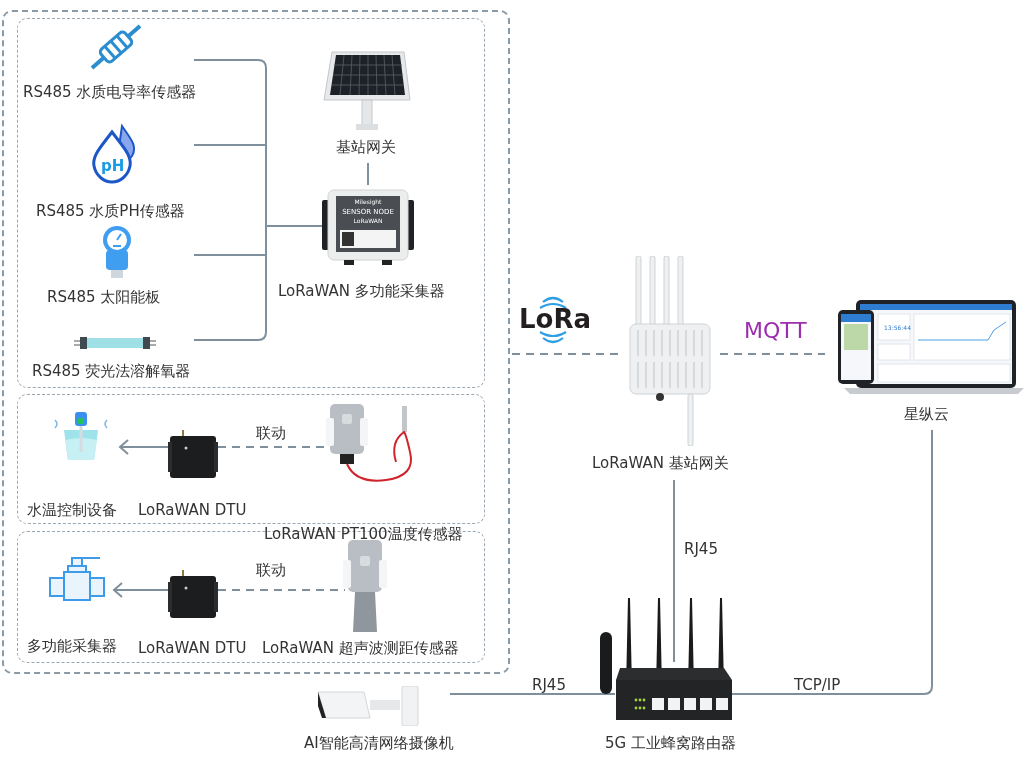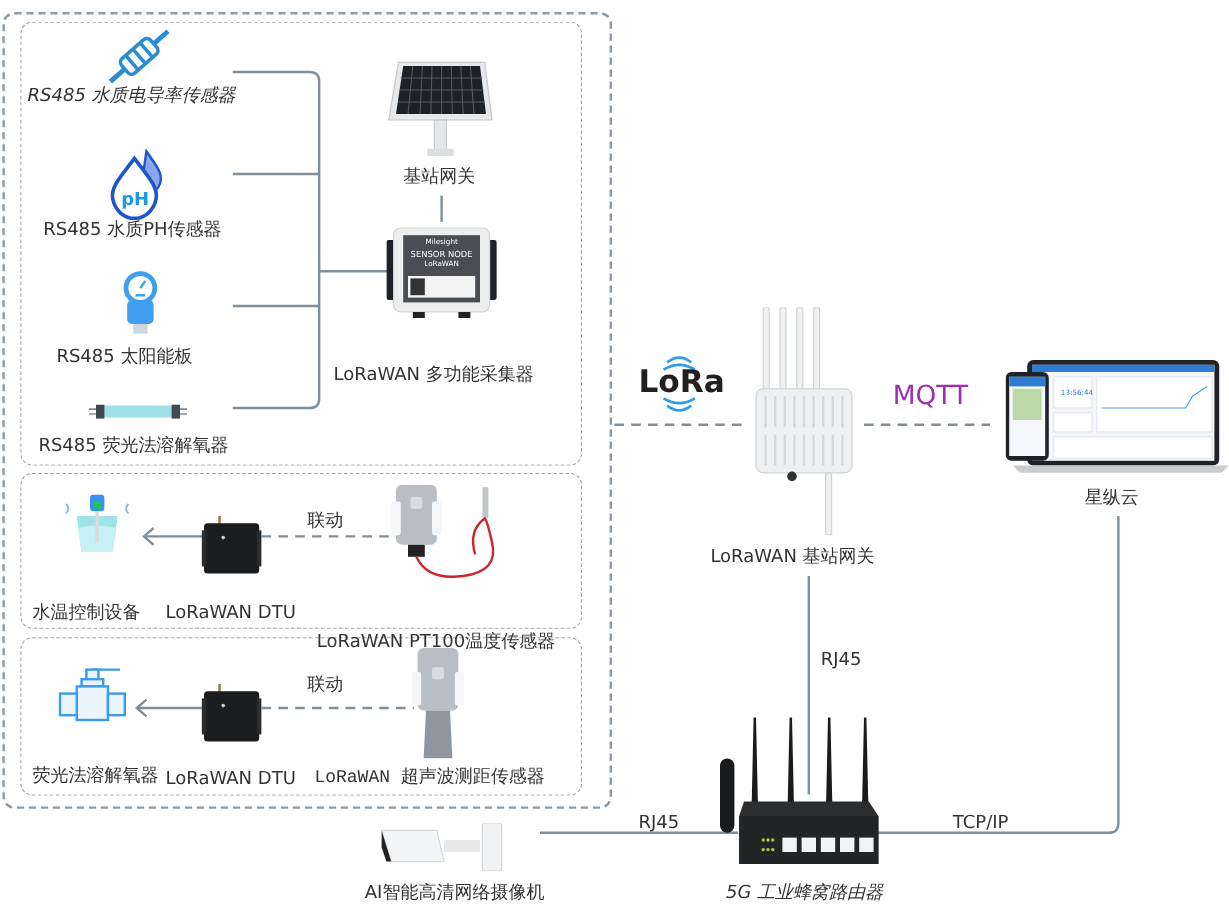--- a/index.html
+++ b/index.html
@@ -53,30 +53,30 @@
   <svg width="56" height="50" viewBox="0 0 56 50">
     <line x1="4" y1="46" x2="52" y2="4" stroke="#2a8dd0" stroke-width="4"></line>
     <g transform="rotate(-41 28 25)">
       <rect x="12" y="17" width="32" height="16" rx="4" fill="#fff" stroke="#2a8dd0" stroke-width="3"></rect>
       <line x1="20" y1="17" x2="20" y2="33" stroke="#2a8dd0" stroke-width="3"></line>
       <line x1="28" y1="17" x2="28" y2="33" stroke="#2a8dd0" stroke-width="3"></line>
       <line x1="36" y1="17" x2="36" y2="33" stroke="#2a8dd0" stroke-width="3"></line>
     </g>
   </svg>
 </div>
-<span class="lbl" style="left:23px;top:72px;font-style:italic;">RS485 水质电导率传感器</span>
+<span class="lbl" style="left:23px;top:85px;">RS485 水质电导率传感器</span>
 
 <div class="abs" style="left:90px;top:124px;width:50px;height:60px;">
   <svg width="50" height="60" viewBox="0 0 50 60">
     <path d="M32 2 C40 14 48 22 42 32 C38 38 30 36 28 30 Z" fill="#8aa6ee" stroke="#1c57c7" stroke-width="2"></path>
     <path d="M22 8 C10 24 2 32 4 42 C6 52 14 58 22 58 C30 58 38 52 40 42 C42 32 34 24 22 8 Z" fill="#fff" stroke="#1c57c7" stroke-width="3"></path>
     <text x="11" y="47" font-family="DejaVu Sans, sans-serif" font-size="15" font-weight="bold" fill="#1a9be5">pH</text>
   </svg>
 </div>
-<span class="lbl" style="left:36px;top:184px;">RS485 水质PH传感器</span>
+<span class="lbl" style="left:36px;top:204px;">RS485 水质PH传感器</span>
 
 <div class="abs" style="left:101px;top:224px;width:32px;height:56px;">
   <svg width="32" height="56" viewBox="0 0 32 56">
     <rect x="10" y="44" width="12" height="10" fill="#cfd6dc"></rect>
     <rect x="5" y="26" width="22" height="20" rx="4" fill="#3f9ef0"></rect>
     <circle cx="16" cy="16" r="14" fill="#3f9ef0"></circle>
     <circle cx="16" cy="16" r="10" fill="#fff"></circle>
     <line x1="16" y1="16" x2="20" y2="10" stroke="#3f9ef0" stroke-width="2"></line>
     <line x1="12" y1="22" x2="20" y2="22" stroke="#3f9ef0" stroke-width="2"></line>
   </svg>
@@ -124,21 +124,21 @@
     <rect x="14" y="10" width="64" height="56" fill="#4a4d52"></rect>
     <rect x="18" y="44" width="56" height="18" fill="#f4f4f4"></rect>
     <rect x="20" y="46" width="12" height="14" fill="#333"></rect>
     <rect x="22" y="74" width="10" height="5" fill="#222"></rect>
     <rect x="60" y="74" width="10" height="5" fill="#222"></rect>
   </svg>
   <span class="abs" style="left:14px;top:12px;width:64px;text-align:center;font-size:6px;color:#fff;line-height:8px;">Milesight</span>
   <span class="abs" style="left:14px;top:22px;width:64px;text-align:center;font-size:7px;color:#fff;line-height:9px;">SENSOR NODE</span>
   <span class="abs" style="left:14px;top:31px;width:64px;text-align:center;font-size:6px;color:#fff;line-height:8px;">LoRaWAN</span>
 </div>
-<span class="lbl" style="left:278px;top:284px;margin-top:21px;">LoRaWAN 多功能采集器</span>
+<span class="lbl" style="left:278px;top:284px;">LoRaWAN 多功能采集器</span>
 
 <div class="abs" style="left:50px;top:412px;width:62px;height:48px;">
   <svg width="62" height="48" viewBox="0 0 62 48">
     <path d="M14 18 H48 L44 48 H18 Z" fill="#9ee3ea"></path>
     <path d="M15 28 Q31 24 47 28 L44 48 H18 Z" fill="#c6f0f3"></path>
     <rect x="25" y="0" width="12" height="14" rx="3" fill="#3a8ff0"></rect>
     <rect x="28" y="6" width="6" height="6" fill="#22c35d"></rect>
     <line x1="31" y1="14" x2="31" y2="40" stroke="#d6dbe0" stroke-width="3"></line>
     <path d="M5 8 Q9 12 5 16" stroke="#7db7e8" fill="none" stroke-width="1.5"></path>
     <path d="M57 8 Q53 12 57 16" stroke="#7db7e8" fill="none" stroke-width="1.5"></path>
@@ -177,21 +177,21 @@
     <g stroke="#3d9be9" stroke-width="2" fill="#eaf4fd">
       <line x1="29" y1="2" x2="52" y2="2"></line>
       <rect x="24" y="2" width="10" height="8"></rect>
       <rect x="20" y="10" width="18" height="6"></rect>
       <rect x="16" y="16" width="26" height="28"></rect>
       <rect x="2" y="22" width="14" height="18"></rect>
       <rect x="42" y="22" width="14" height="18"></rect>
     </g>
   </svg>
 </div>
-<span class="lbl" style="left:27px;top:639px;">荧光法溶解氧器</span>
+<span class="lbl" style="left:27px;top:639px;">多功能采集器</span>
 
 <div class="abs" style="left:168px;top:570px;width:50px;height:50px;">
   <svg width="50" height="50" viewBox="0 0 50 50">
     <rect x="14" y="0" width="2" height="8" fill="#8d7a42"></rect>
     <rect x="2" y="6" width="46" height="42" rx="3" fill="#1b1d1f"></rect>
     <rect x="0" y="12" width="4" height="30" fill="#2a2c2e"></rect>
     <rect x="46" y="12" width="4" height="30" fill="#2a2c2e"></rect>
     <circle cx="18" cy="18" r="1.5" fill="#ccc"></circle>
   </svg>
 </div>
@@ -201,23 +201,23 @@
 
 <div class="abs" style="left:343px;top:540px;width:44px;height:92px;">
   <svg width="44" height="92" viewBox="0 0 44 92">
     <rect x="5" y="0" width="34" height="52" rx="5" fill="#b9bec4"></rect>
     <rect x="0" y="20" width="8" height="28" rx="2" fill="#f4f5f6"></rect>
     <rect x="36" y="20" width="8" height="28" rx="2" fill="#f4f5f6"></rect>
     <rect x="17" y="16" width="10" height="10" rx="2" fill="#d8dcdf"></rect>
     <path d="M12 52 H32 L34 92 H10 Z" fill="#8f969d"></path>
   </svg>
 </div>
-<span class="lbl" style="left:262px;top:641px;font-family:Liberation Mono, monospace;">LoRaWAN 超声波测距传感器</span>
-
-<div class="abs" style="left:532px;top:290px;width:76px;height:58px;">
+<span class="lbl" style="left:262px;top:641px;">LoRaWAN 超声波测距传感器</span>
+
+<div class="abs" style="left:519px;top:290px;width:76px;height:58px;">
   <svg width="76" height="58" viewBox="0 0 76 58">
     <g stroke="#2e9fe6" stroke-width="2.2" fill="none">
       <path d="M24 12 Q34 4 44 12"></path>
         <path d="M21 18 Q34 10 47 18"></path>
       <path d="M24 48 Q34 56 44 48"></path>
         <path d="M21 42 Q34 50 47 42"></path>
     </g>
   </svg>
   <span class="abs" style="left:0;top:14px;font-size:26px;font-weight:bold;color:#231f20;font-family:'DejaVu Sans',sans-serif;letter-spacing:0px;">LoRa</span>
 </div>
@@ -304,21 +304,21 @@
     <g fill="#a8d43a">
       <circle cx="36" cy="104" r="1.4"></circle>
         <circle cx="40" cy="104" r="1.4"></circle>
         <circle cx="44" cy="104" r="1.4"></circle>
       <circle cx="36" cy="112" r="1.4"></circle>
         <circle cx="40" cy="112" r="1.4"></circle>
         <circle cx="44" cy="112" r="1.4"></circle>
     </g>
   </svg>
 </div>
-<span class="lbl" style="left:605px;top:736px;font-style:italic;">5G 工业蜂窝路由器</span>
+<span class="lbl" style="left:605px;top:736px;">5G 工业蜂窝路由器</span>
 
 <div class="abs" style="left:316px;top:686px;width:106px;height:40px;">
   <svg width="106" height="40" viewBox="0 0 106 40">
     <path d="M2 6 H48 L54 32 H10 Z" fill="#f3f4f5" stroke="#d3d6d9"></path>
     <path d="M2 6 L10 32 H6 L2 20 Z" fill="#222"></path>
     <rect x="54" y="14" width="30" height="10" fill="#e6e8ea"></rect>
     <rect x="86" y="0" width="16" height="40" rx="2" fill="#f1f2f3" stroke="#d3d6d9"></rect>
   </svg>
 </div>
 <span class="lbl" style="left:288px;top:736px;margin-left:16px;">AI智能高清网络摄像机</span>

